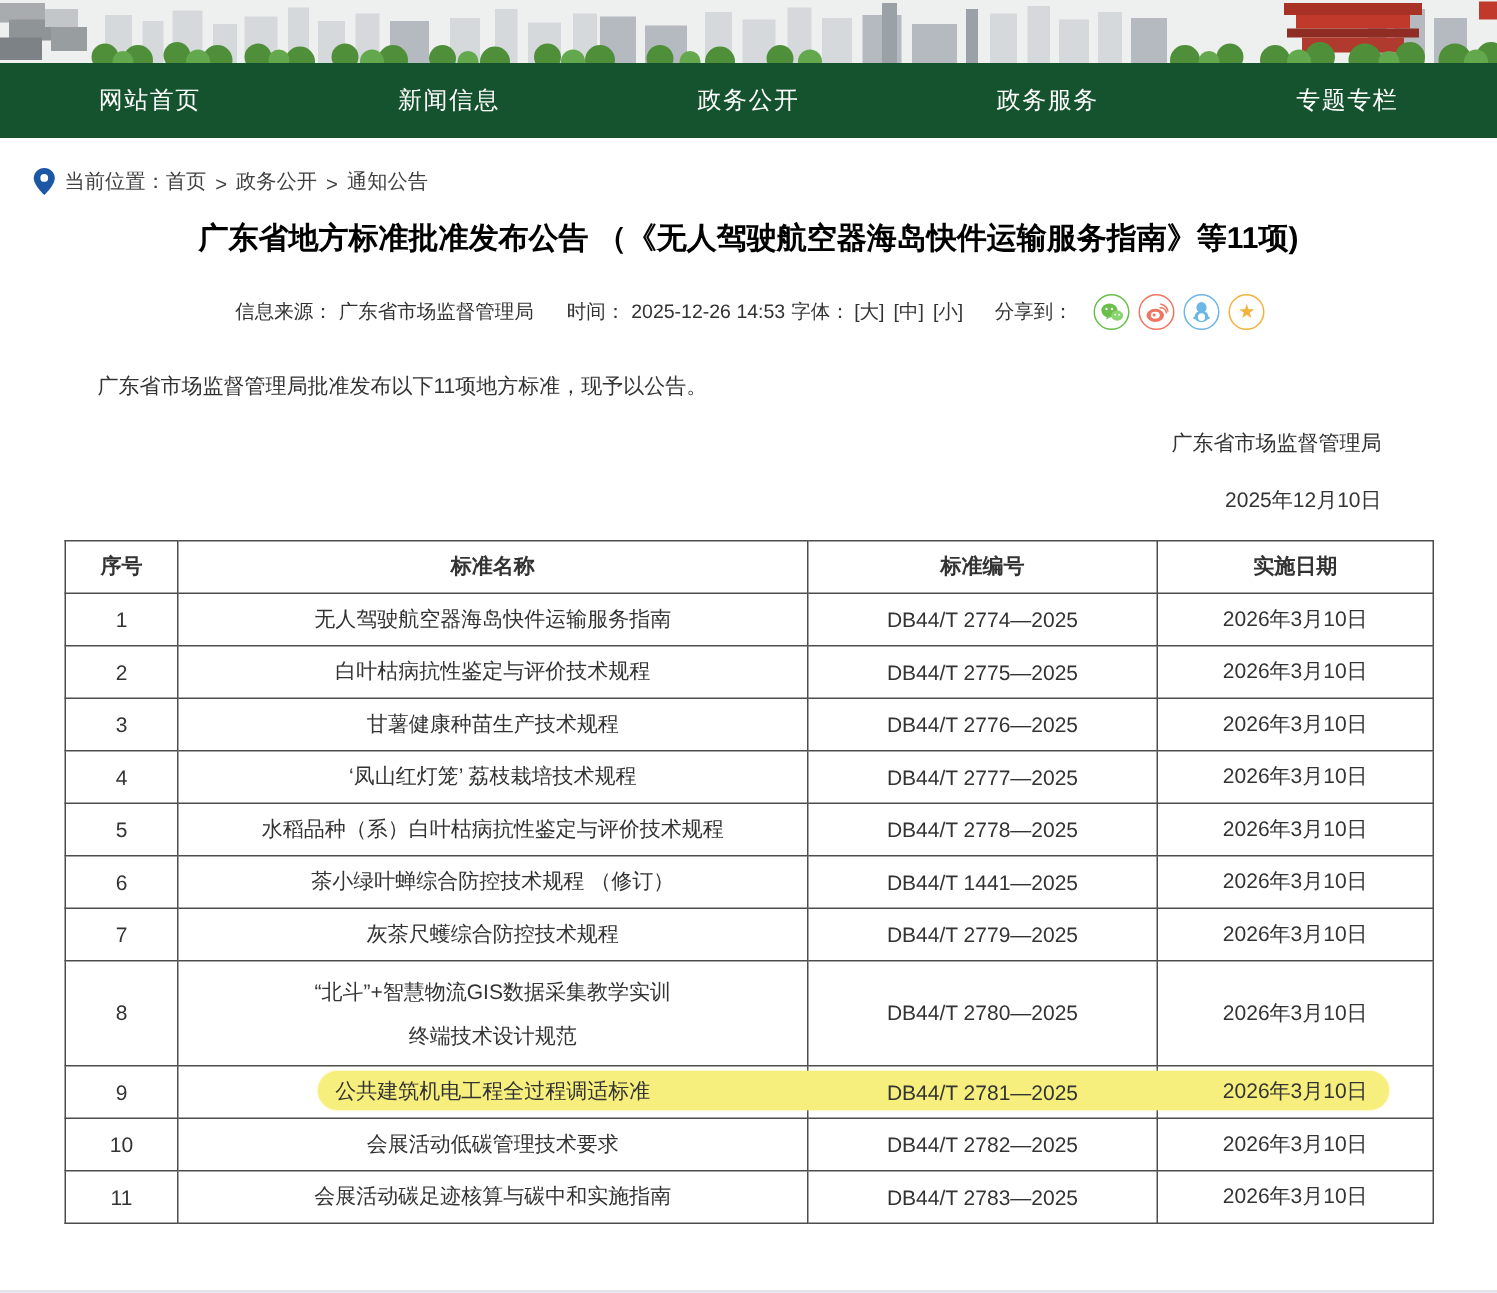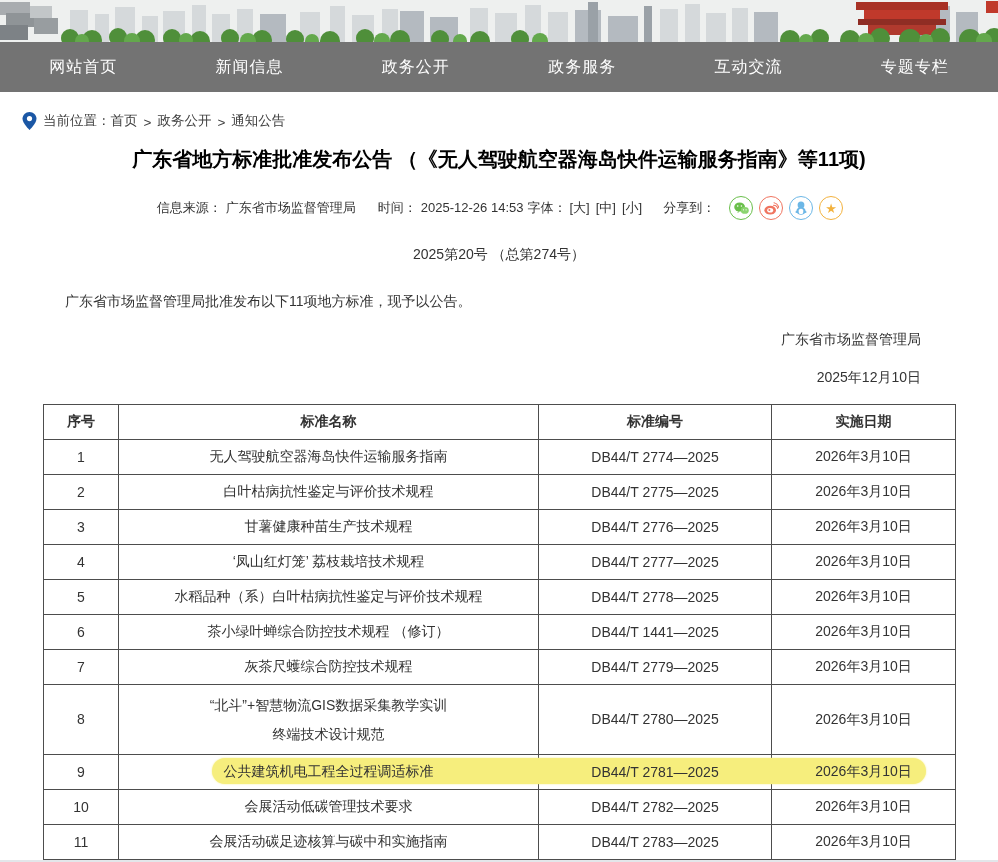--- a/index.html
+++ b/index.html
@@ -4,21 +4,21 @@
 <style>
   * { margin:0; padding:0; box-sizing:border-box; }
   html,body { width:998px; background:#fff; font-family:"Liberation Sans","DejaVu Sans",sans-serif; color:#333; }
   .page { width:998px; height:862px; position:relative; overflow:hidden; background:#fff; }
 
   
   .banner { width:998px; height:42px; overflow:hidden; }
   .banner svg { display:block; }
 
   
-  .nav { width:998px; height:50px; background:#737373; display:flex; align-items:center; }
+  .nav { width:998px; height:50px; background:#14532d; display:flex; align-items:center; }
   .nav-item { flex:1; text-align:center; color:#fff; font-size:16px; letter-spacing:1px; cursor:pointer; }
 
   
   .crumbbar { height:38px; display:flex; align-items:flex-end; padding-left:22px; font-size:13.5px; color:#404040; }
   .pin { width:15px; height:18px; margin-right:6px; }
   .crumb-link { color:#404040; cursor:pointer; }
   .crumb-sep { margin:0 6px; color:#404040; }
 
   
   .article { width:960px; margin:0 auto; position:relative; }
@@ -162,21 +162,20 @@
           <circle cx="984" cy="41" r="8"></circle>
       </g>
     </svg>
   </div>
 
   <div class="nav">
     <div class="nav-item">网站首页</div>
     <div class="nav-item">新闻信息</div>
     <div class="nav-item">政务公开</div>
     <div class="nav-item">政务服务</div>
-    <div class="nav-item">互动交流</div>
     <div class="nav-item">专题专栏</div>
   </div>
 
   <div class="crumbbar">
     <svg class="pin" viewBox="0 0 14 18">
       <path d="M7 0 C3.1 0 0 3 0 6.8 C0 11.5 7 18 7 18 S14 11.5 14 6.8 C14 3 10.9 0 7 0 Z" fill="#1b57a5"></path>
       <circle cx="7" cy="6.6" r="2.6" fill="#fff"></circle>
     </svg>
     <span>当前位置：</span>
     <span class="crumb-link">首页</span>
@@ -227,21 +226,20 @@
             <ellipse cx="2" cy="11" rx="1.6" ry="0.9" fill="#6cb7e6"></ellipse>
             <ellipse cx="10" cy="11" rx="1.6" ry="0.9" fill="#6cb7e6"></ellipse>
           </svg>
         </span>
         <span class="share-icon ic-star">
           <span>★</span>
         </span>
       </div>
     </div>
 
-    <div class="doc-number">2025第20号 （总第274号）</div>
     <div class="body-par">广东省市场监督管理局批准发布以下11项地方标准，现予以公告。</div>
     <div class="sig-line">广东省市场监督管理局</div>
     <div class="sig-line">2025年12月10日</div>
 
     <div class="table-wrap">
       <div class="marker" style="display: block; left: 168.5px; top: 354px; width: 714.25px; height: 26px;"></div>
       <table class="std">
         <colgroup>
             <col class="col-no">
             <col class="col-name">

